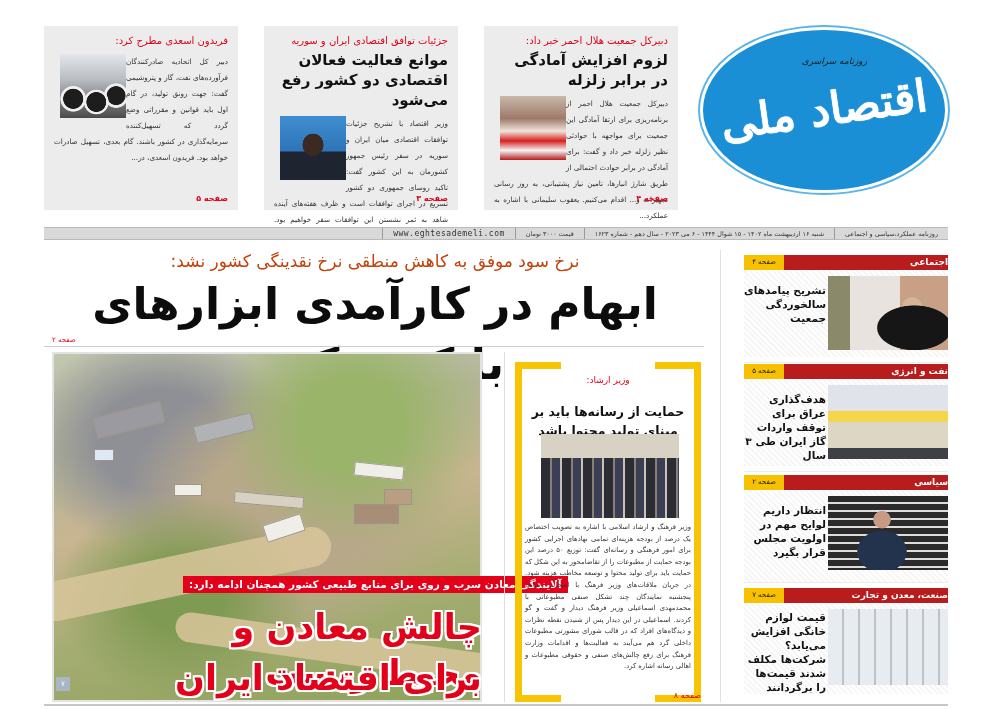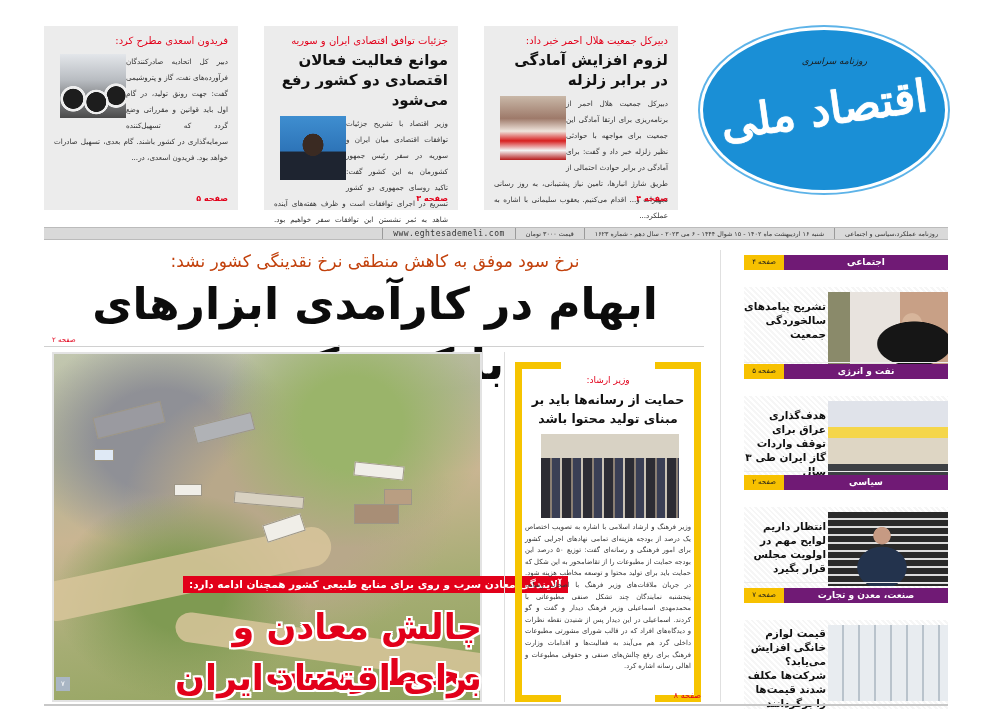--- a/index.html
+++ b/index.html
@@ -78,39 +78,39 @@
   }
   .photo-title.l1 { top: 604px; }
   .photo-title.l2 { top: 655px; }
   .photo-pagechip { position: absolute; top: 677px; left: 56px; width: 14px; height: 14px; background: #a9b6c4; color: #fff; font-size: 7px; text-align: center; line-height: 14px; }
 
   
   .vbar { position: absolute; left: 504px; top: 352px; width: 1px; height: 350px; background: #dedede; }
   .ybox { position: absolute; top: 362px; left: 515px; width: 186px; height: 340px; }
   .ycorner { position: absolute; background: #f6c400; }
   .ybox .kicker { position: absolute; top: 13px; left: 0; width: 100%; text-align: center; color: #e2001a; font-size: 9px; font-weight: normal; }
-  .ybox .title { position: absolute; top: 28px; left: 12px; width: 162px; text-align: center; font-size: 12.5px; font-weight: bold; line-height: 19px; color: #111; }
+  .ybox .title { position: absolute; top: 40px; left: 12px; width: 162px; text-align: center; font-size: 12.5px; font-weight: bold; line-height: 19px; color: #111; }
   .ybox .photo {
     position: absolute; top: 72px; left: 26px; width: 138px; height: 84px;
     background:
       linear-gradient(180deg, #d8d2c4 0 28%, transparent 28%),
       repeating-linear-gradient(90deg, #2c2c34 0 9px, #8a7f74 9px 11px, #3a3f55 11px 19px, #c9c2b5 19px 21px),
       #555;
   }
   .ybox .body { position: absolute; top: 160px; left: 10px; width: 166px; font-size: 6.8px; line-height: 11.6px; color: #333; text-align: justify; }
   .ybox .page { position: absolute; bottom: 2px; left: 0; width: 100%; color: #e2001a; font-size: 8px; }
 
   
   .sidebar-rule { position: absolute; left: 720px; top: 250px; width: 1px; height: 452px; background: #e0e0e0; }
   .sect { position: absolute; left: 744px; width: 204px; }
   .sect .bar { height: 15px; display: flex; flex-direction: row; }
-  .sect .bar .lbl { flex: 1; background: #701a75; color: #fff; font-size: 9px; font-weight: bold; text-align: center; line-height: 15px; }
+  .sect .bar .lbl { flex: 1; background: #b91c1c; color: #fff; font-size: 9px; font-weight: bold; text-align: right; line-height: 15px; }
   .sect .bar .pg { width: 40px; background: #f7c100; color: #1b1b1b; font-size: 7px; line-height: 15px; text-align: center; }
   .sect .content {
-    position: relative; height: 86px; margin-top: 17px;
+    position: relative; height: 86px; margin-top: 1px;
     background: repeating-linear-gradient(45deg, #f6f6f6 0 2px, #ffffff 2px 4px);
   }
   .sect .img { position: absolute; top: 5px; left: 84px; width: 120px; height: 74px; }
   .sect .txt { position: absolute; top: 12px; left: 0; width: 82px; text-align: right; font-size: 10.5px; line-height: 14px; color: #111; font-weight: bold; }
   .img-woman { background: radial-gradient(ellipse at 72% 70%, #161616 0 30%, transparent 31%), radial-gradient(circle at 70% 42%, #d7b59b 0 10%, transparent 11%), linear-gradient(90deg, #8a8a6a 0 18%, #e8e3de 18% 60%, #c8a086 60% 100%); }
   .img-gas { background: linear-gradient(180deg, #e0e3ea 0 35%, #f5d64a 35% 50%, #ded6c4 50% 85%, #3d4044 85% 100%); }
   .img-politician { background: radial-gradient(ellipse at 45% 75%, #23334d 0 26%, transparent 27%), radial-gradient(circle at 45% 32%, #c69a83 0 10%, transparent 11%), repeating-linear-gradient(180deg, #2a2a2a 0 6px, #dcdcdc 6px 8px); }
   .img-appliances { background: repeating-linear-gradient(90deg, #e8ecf0 0 14px, #b9c3cc 14px 16px), linear-gradient(180deg, #9aa4b0, #eef1f4); }
   .sect-rule { position: absolute; left: 744px; width: 204px; height: 1px; background: #ececec; }
 

